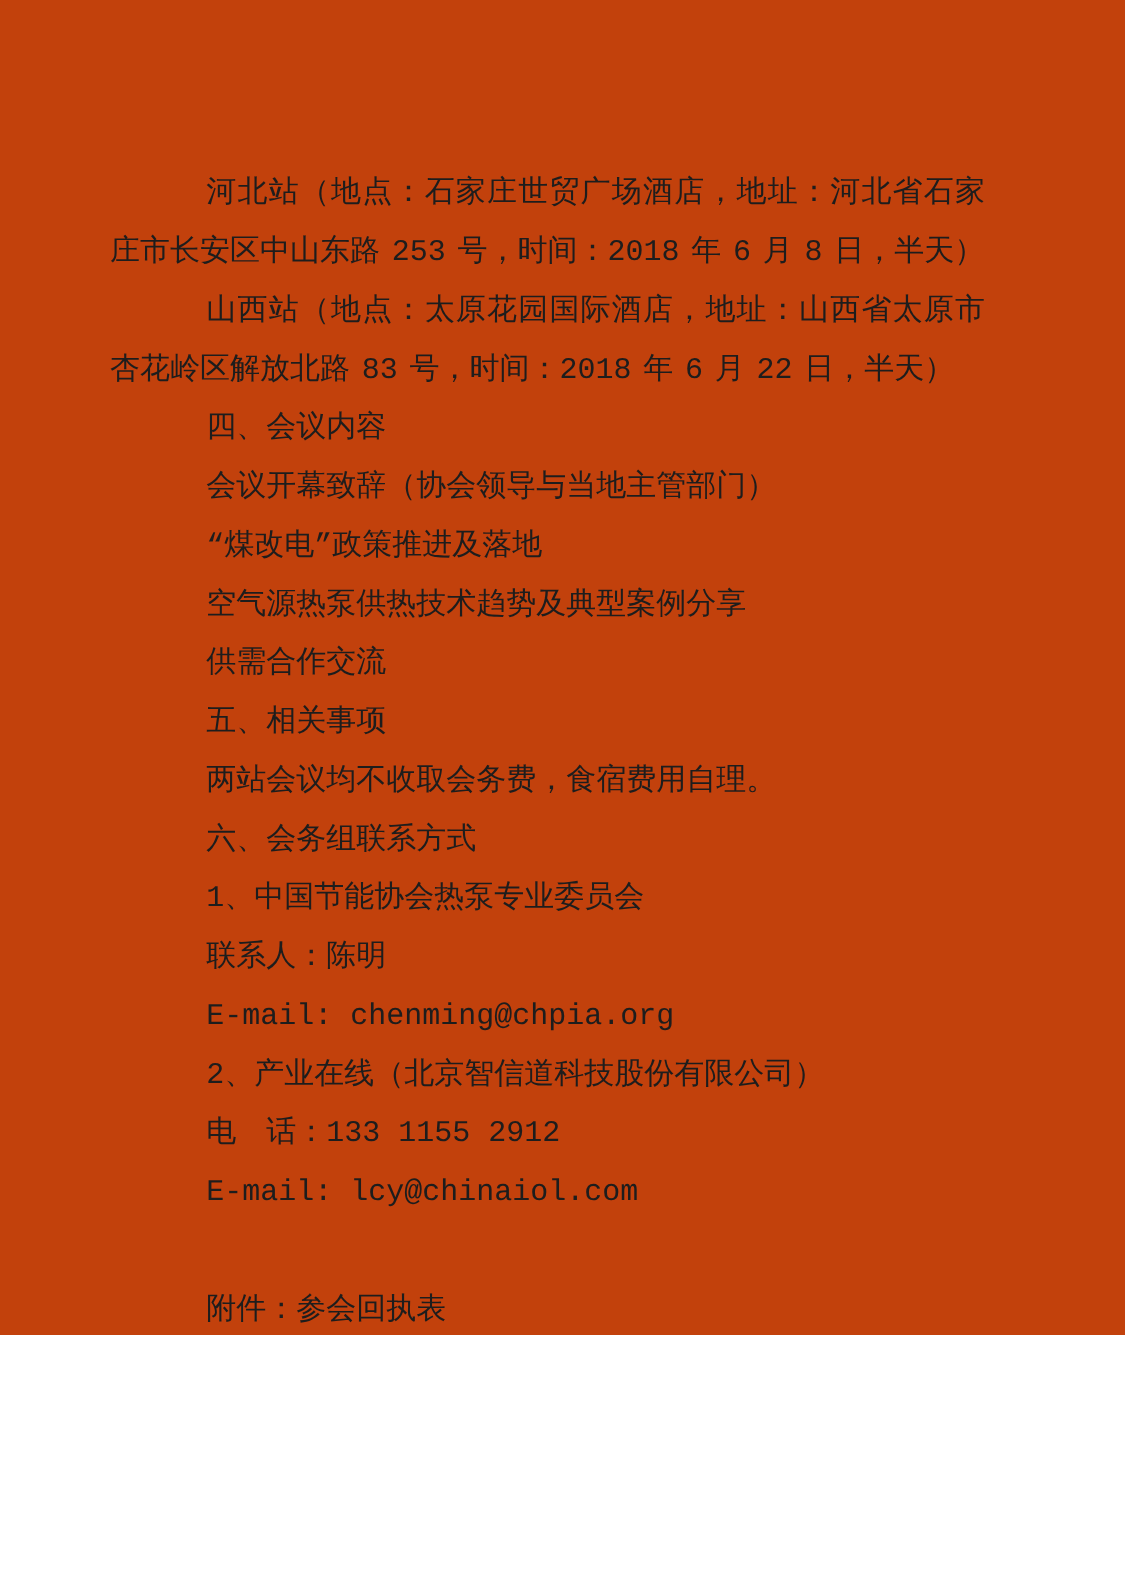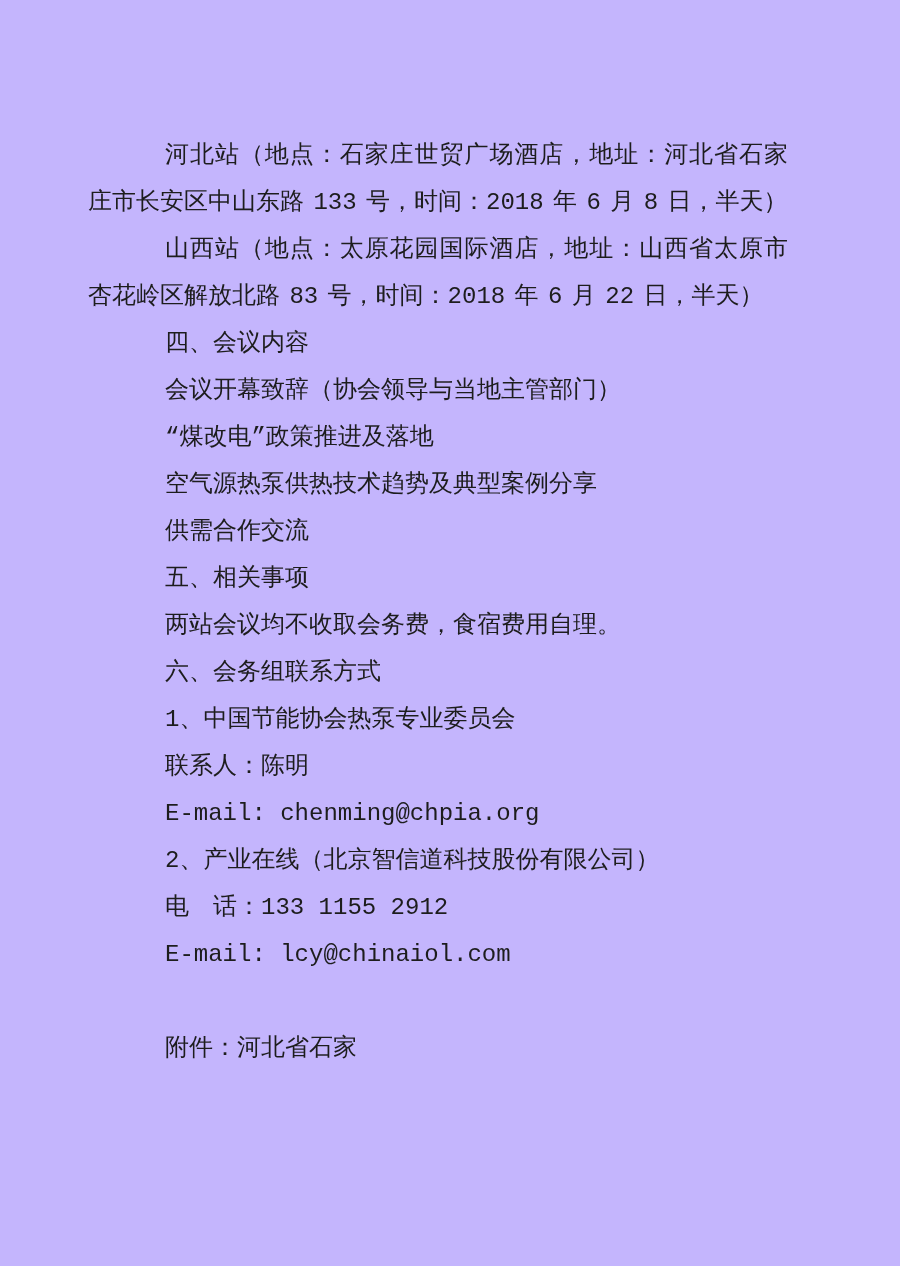--- a/index.html
+++ b/index.html
@@ -3,22 +3,22 @@
 <meta charset="utf-8">
 <style>
   html, body {
     margin: 0;
     padding: 0;
     background: #ffffff;
   }
   .page {
     position: relative;
     width: 900px;
-    height: 1266px;
-    background: #c4b5fd;
+    height: 1068px;
+    background: #c2410c;
     overflow: hidden;
     font-family: "Liberation Mono", "DejaVu Sans Mono", monospace;
   }
   .text-block {
     position: absolute;
     left: 88px;
     top: 132px;
     width: 700px;
     font-size: 24px;
     line-height: 47px;
@@ -41,33 +41,33 @@
     text-align-last: justify;
     text-justify: inter-ideograph;
   }
 </style>
 </head>
 <body>
 
 <div class="page">
   <div class="text-block">
     <div class="line indent justify">河北站（地点：石家庄世贸广场酒店，地址：河北省石家</div>
-    <div class="line tight">庄市长安区中山东路 133 号，时间：2018 年 6 月 8 日，半天）</div>
+    <div class="line tight">庄市长安区中山东路 253 号，时间：2018 年 6 月 8 日，半天）</div>
     <div class="line indent justify">山西站（地点：太原花园国际酒店，地址：山西省太原市</div>
     <div class="line tight">杏花岭区解放北路 83 号，时间：2018 年 6 月 22 日，半天）</div>
     <div class="line indent">四、会议内容</div>
     <div class="line indent">会议开幕致辞（协会领导与当地主管部门）</div>
     <div class="line indent">“煤改电”政策推进及落地</div>
     <div class="line indent">空气源热泵供热技术趋势及典型案例分享</div>
     <div class="line indent">供需合作交流</div>
     <div class="line indent">五、相关事项</div>
     <div class="line indent">两站会议均不收取会务费，食宿费用自理。</div>
     <div class="line indent">六、会务组联系方式</div>
     <div class="line indent">1、中国节能协会热泵专业委员会</div>
     <div class="line indent">联系人：陈明</div>
     <div class="line indent">E-mail: chenming@chpia.org</div>
     <div class="line indent">2、产业在线（北京智信道科技股份有限公司）</div>
     <div class="line indent">电　话：133 1155 2912</div>
     <div class="line indent">E-mail: lcy@chinaiol.com</div>
     <div class="line"></div>
-    <div class="line indent">附件：河北省石家</div>
+    <div class="line indent">附件：参会回执表</div>
   </div>
 </div>
 
 </body></html>

